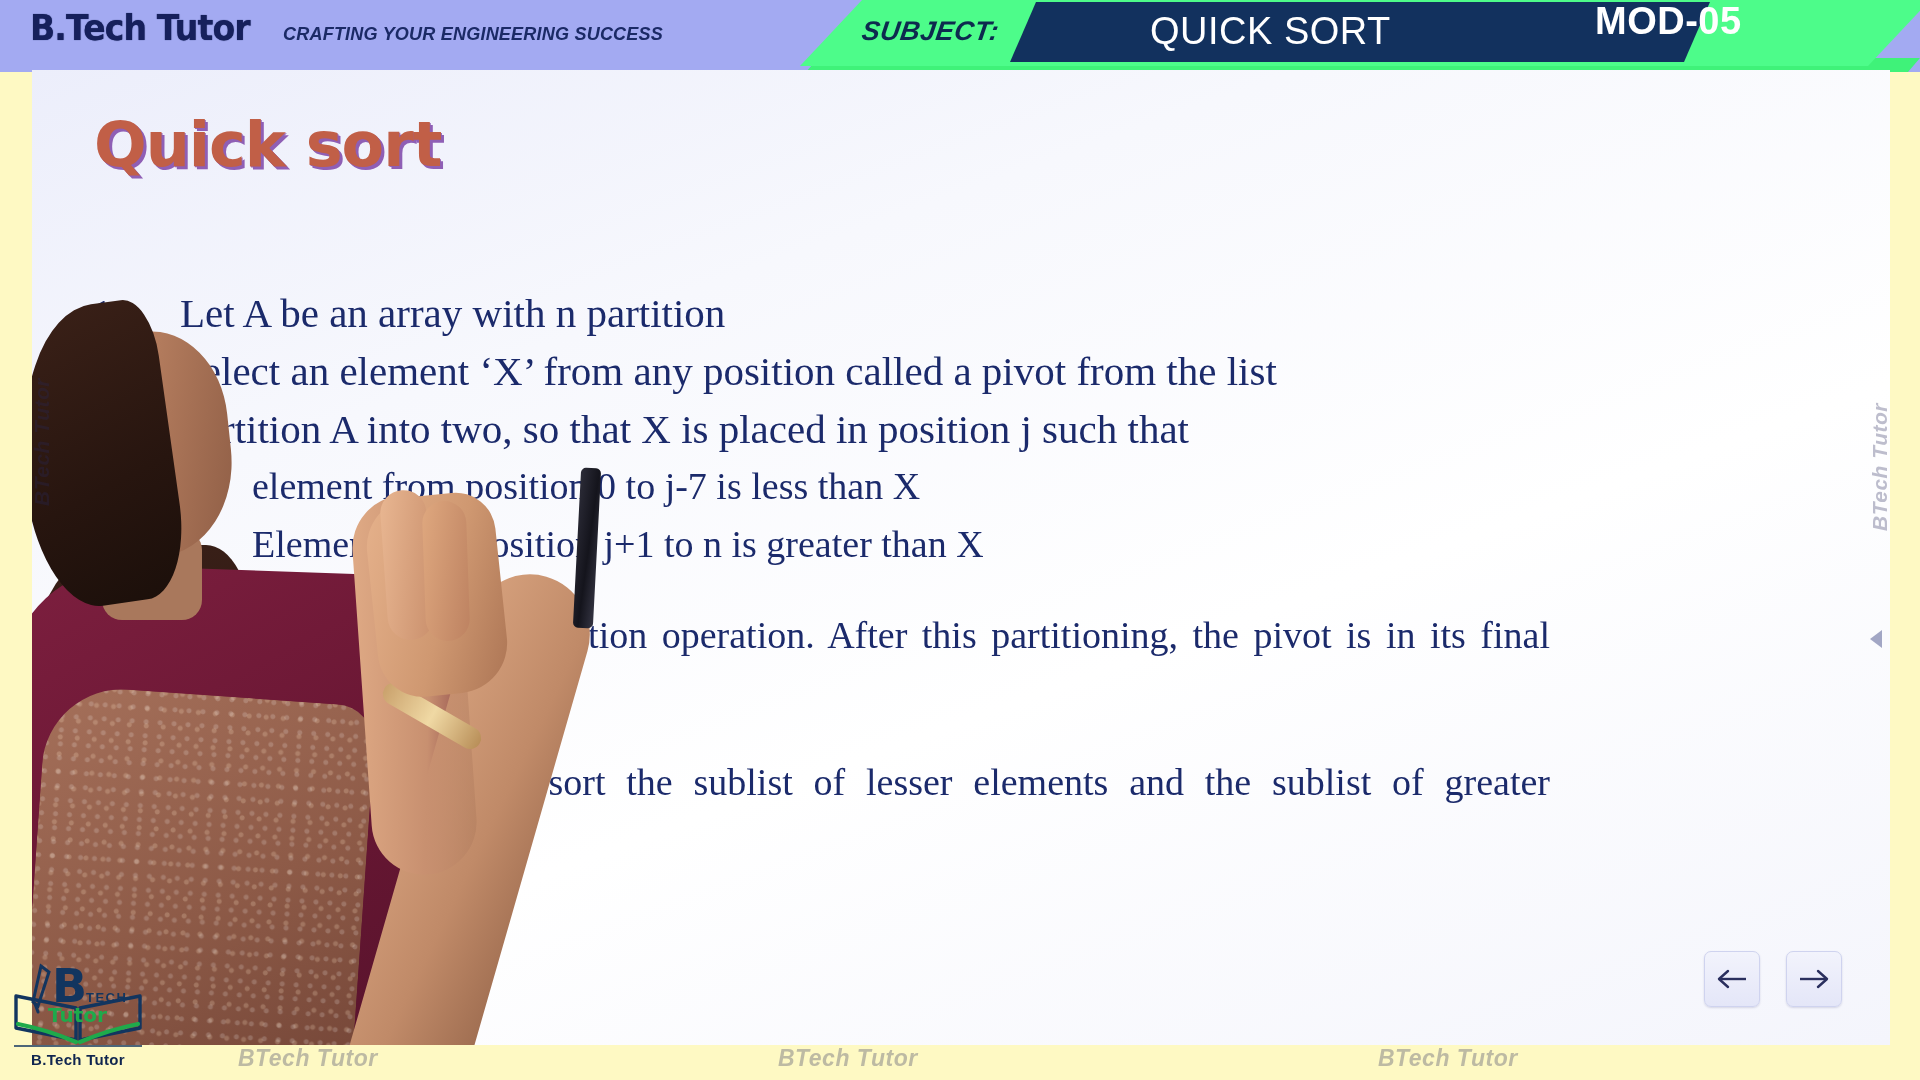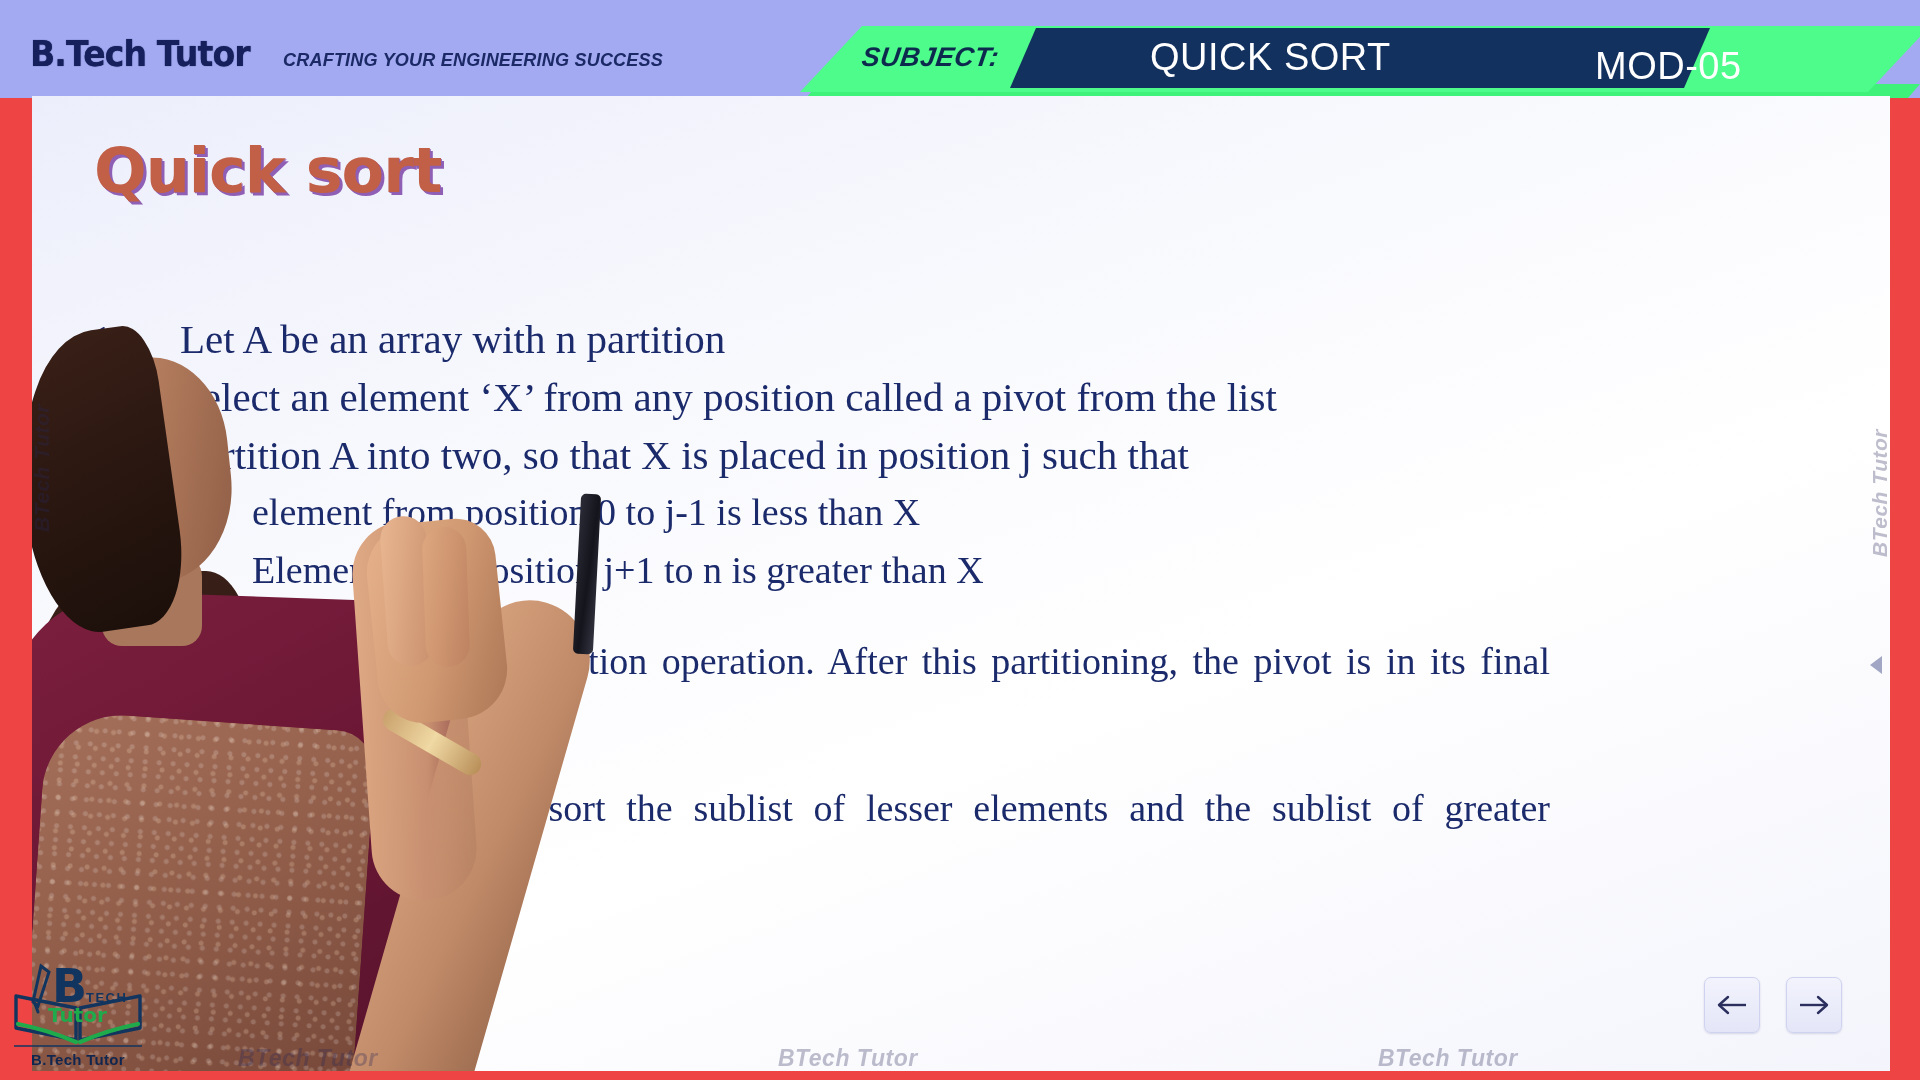--- a/index.html
+++ b/index.html
@@ -6,22 +6,21 @@
   html,body { width:1920px; height:1080px; overflow:hidden; }
   body {
     background:#a3aaf2;
     font-family:"Liberation Sans", sans-serif;
     position:relative;
   }
 
   
   #frame {
     position:absolute; inset:0;
-    background:#ef4444;
-    margin-top:26px;
+    background:#fef9c3;
   }
 
   
   #header {
     position:absolute; left:0; top:0; width:1920px; height:72px;
     background:#a3aaf2;
     overflow:hidden;
   }
   #brand {
     position:absolute; left:30px; top:7px;
@@ -69,23 +68,23 @@
     background:#12315e;
     clip-path:polygon(26px 0, 700px 0, 674px 60px, 0 60px);
   }
   #doc-title {
     position:absolute; left:1150px; top:10px;
     font-family:"Liberation Sans", sans-serif;
     font-size:38px; font-weight:400; color:#ffffff;
     letter-spacing:0.5px;
   }
   #doc-module {
-    position:absolute; left:1595px; top:19px;
-    font-family:"Liberation Sans", sans-serif;
-    font-size:38px; font-weight:400; color:#ffffff;
+    position:absolute; left:1595px; top:0;
+    font-family:"Liberation Sans", sans-serif;
+    font-size:38px; font-weight:700; color:#ffffff;
     letter-spacing:0.5px;
   }
   
   #green-underline {
     position:absolute; left:806px; top:58px; width:1114px; height:14px;
     background:#3ff279;
     clip-path:polygon(12px 0, 1114px 0, 1102px 14px, 0 14px);
   }
 
   
@@ -332,21 +331,21 @@
         <span class="txt">Select an element ‘X’ from any position called a pivot from the list</span>
       </div>
 
       <div class="num-item">
         <span class="marker">3.</span>
         <span class="txt">Partition A into two, so that X is placed in position j such that</span>
       </div>
 
       <div class="sub-item">
         <span class="marker">a.</span>
-        <span class="txt">element from position 0 to j-1 is less than X</span>
+        <span class="txt">element from position 0 to j-7 is less than X</span>
       </div>
 
       <div class="sub-item">
         <span class="marker">b.</span>
         <span class="txt">Element from position j+1 to n is greater than X</span>
       </div>
 
       <div class="para">
         <span>This is called a partition operation. After this partitioning, the pivot is in its final position.</span>
         <span class="lastline">Then recursively sort the sublist of lesser elements and the sublist of greater element.</span>

